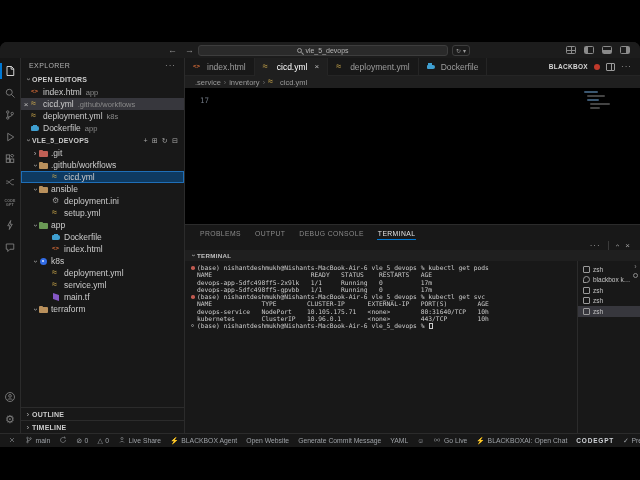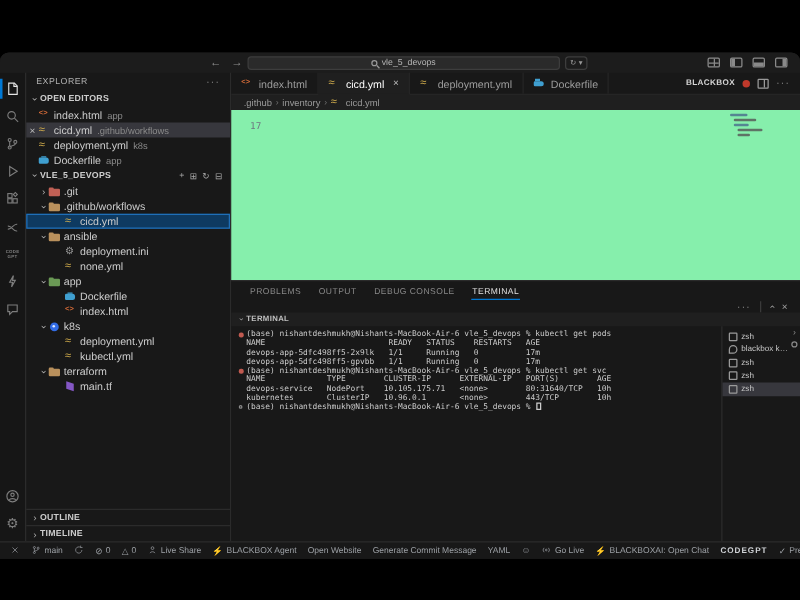--- a/index.html
+++ b/index.html
@@ -91,21 +91,21 @@
   .bb-dot { width:6px; height:6px; background:#c0392b; border-radius:50%; display:inline-block; }
   .split-icon { width:9px; height:8px; border:1px solid #9a9a9a; border-radius:1px; position:relative; }
   .split-icon::before { content:""; position:absolute; left:4px; top:0; bottom:0; width:1px; background:#9a9a9a; }
   .dots { font-size:8px; color:#9a9a9a; letter-spacing:1px; }
 
   .breadcrumb { height:12px; background:#1f1f1f; display:flex; align-items:center; padding-left:10px;
                 font-size:7.5px; color:#9a9a9a; gap:3px; flex:0 0 auto; }
   .breadcrumb .sep { color:#6f6f6f; font-size:7px; }
   .breadcrumb .fi { width:8px; height:8px; margin-right:1px; }
 
-  .editor { flex:1; background:#86efac; position:relative; min-height:0; }
+  .editor { flex:1; background:#000000; position:relative; min-height:0; }
   .linenum { position:absolute; left:15px; top:8px; color:#6e7681; font-family:"DejaVu Sans Mono",monospace; font-size:7.5px; }
   .minimap { position:absolute; right:24px; top:3px; width:32px; height:26px; opacity:.8; }
   .minimap div { position:absolute; height:1.5px; border-radius:1px; }
 
   
   .panel { height:209px; background:#181818; border-top:1px solid #2b2b2b; display:flex; flex-direction:column; flex:0 0 auto; }
   .panel-tabs { height:16px; display:flex; align-items:stretch; padding-left:8px; flex:0 0 auto; }
   .ptab { display:flex; align-items:center; padding:0 7px; font-size:6.8px; letter-spacing:.4px; color:#8a8a8a; position:relative; }
   .ptab.active { color:#e2e2e2; }
   .ptab.active::after { content:""; position:absolute; left:6px; right:6px; bottom:1px; height:1.5px; background:#0078d4; }
@@ -301,21 +301,21 @@
               <span class="lbl">ansible</span>
             </div>
             <div class="row" style="padding-left: 23px;">
               <span style="width: 8px; display: inline-block;"></span>
               <span class="fi fi-ini"></span>
               <span class="lbl">deployment.ini</span>
             </div>
             <div class="row" style="padding-left: 23px;">
               <span style="width: 8px; display: inline-block;"></span>
               <span class="fi fi-yaml"></span>
-              <span class="lbl">none.yml</span>
+              <span class="lbl">setup.yml</span>
             </div>
             <div class="row" style="padding-left: 10px;">
               <span class="chev open">›</span>
               <span class="fi fi-app"></span>
               <span class="lbl">app</span>
             </div>
             <div class="row" style="padding-left: 23px;">
               <span style="width: 8px; display: inline-block;"></span>
               <span class="fi fi-docker"></span>
               <span class="lbl">Dockerfile</span>
@@ -331,31 +331,31 @@
               <span class="lbl">k8s</span>
             </div>
             <div class="row" style="padding-left: 23px;">
               <span style="width: 8px; display: inline-block;"></span>
               <span class="fi fi-yaml"></span>
               <span class="lbl">deployment.yml</span>
             </div>
             <div class="row" style="padding-left: 23px;">
               <span style="width: 8px; display: inline-block;"></span>
               <span class="fi fi-yaml"></span>
-              <span class="lbl">kubectl.yml</span>
+              <span class="lbl">service.yml</span>
+            </div>
+            <div class="row" style="padding-left: 23px;">
+              <span style="width: 8px; display: inline-block;"></span>
+              <span class="fi fi-tf"></span>
+              <span class="lbl">main.tf</span>
             </div>
             <div class="row" style="padding-left: 10px;">
               <span class="chev open">›</span>
               <span class="fi fi-folder"></span>
               <span class="lbl">terraform</span>
-            </div>
-            <div class="row" style="padding-left: 23px;">
-              <span style="width: 8px; display: inline-block;"></span>
-              <span class="fi fi-tf"></span>
-              <span class="lbl">main.tf</span>
             </div>
           </div>
       <div class="sb-bottom">
         <div class="sb-sec">
           <span class="chev">›</span>
           <span>OUTLINE</span>
         </div>
         <div class="sb-sec">
           <span class="chev">›</span>
           <span>TIMELINE</span>
@@ -385,21 +385,21 @@
               </div>
             </div>
         <div class="tab-actions">
           <span class="bb-label">BLACKBOX</span>
           <span class="bb-dot"></span>
           <span class="split-icon"></span>
           <span class="dots">···</span>
         </div>
       </div>
       <div class="breadcrumb" id="breadcrumb">
-            <span>.github</span>
+            <span>.service</span>
             <span class="sep">›</span>
             <span>inventory</span>
             <span class="sep">›</span>
             <span class="fi fi-yaml"></span>
             <span>cicd.yml</span>
           </div>
       <div class="editor">
         <span class="linenum">17</span>
         <div class="minimap">
           <div style="left:0;top:0;width:14px;background:#4a6d8c;"></div>

